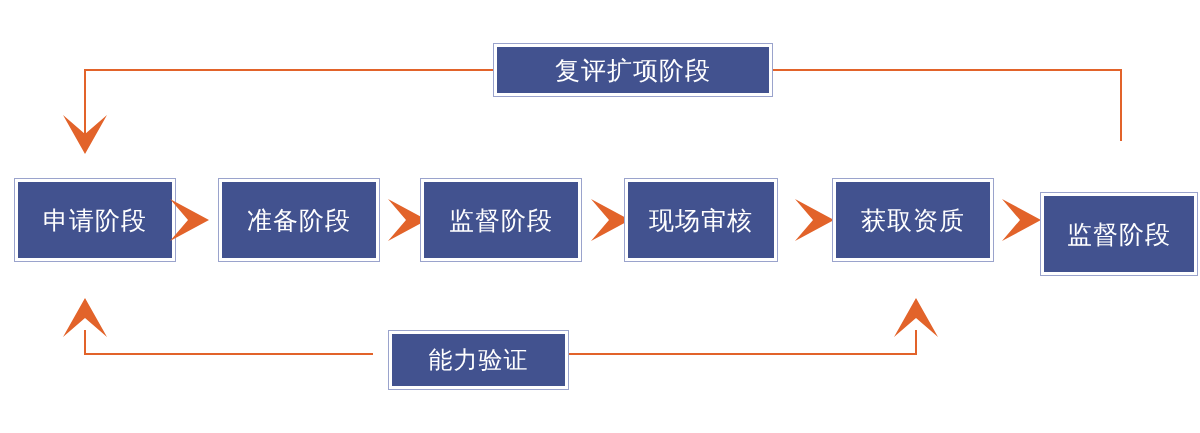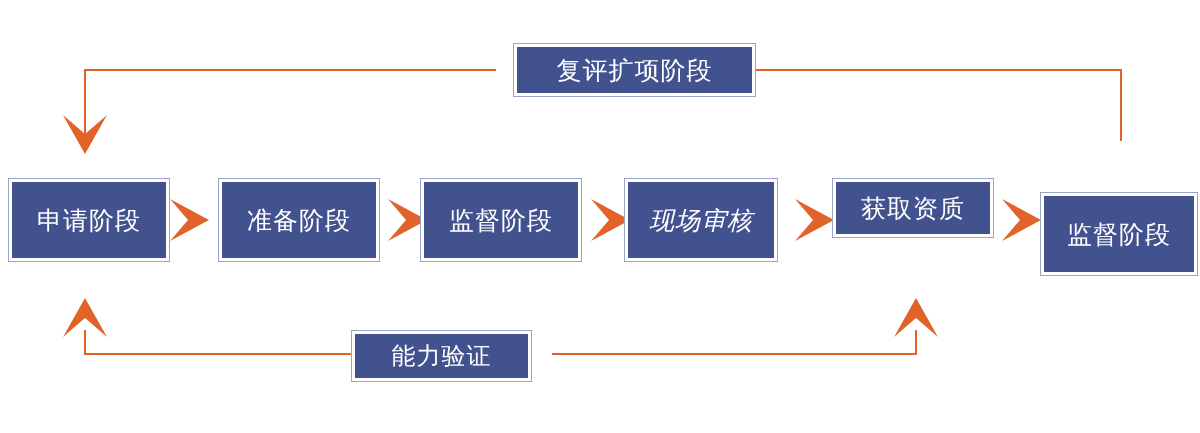--- a/index.html
+++ b/index.html
@@ -82,27 +82,27 @@
   <div class="conn h" style="left:84px; top:69px; width:412px;"></div>
 
   <div class="conn v" style="left:84px; top:69px; height:70px;"></div>
 
   <div class="caret" style="left:62px; top:110px;">
     <svg viewBox="0 0 46 44" preserveAspectRatio="none" aria-hidden="true">
       <path d="M1,5 L23,44 L45,5 L23,24 Z" fill="#e2632a"></path>
     </svg>
   </div>
 
-  <div class="node" style="left:493px; top:43px; width:243px; height:54px;margin-left:20px;">
+  <div class="node" style="left:493px; top:43px; width:280px; height:54px;">
     <div class="fill">
       <span class="label">复评扩项阶段</span>
     </div>
   </div>
 
-  <div class="node" style="left:8px; top:178px; width:162px; height:84px;">
+  <div class="node" style="left:14px; top:178px; width:162px; height:84px;">
     <div class="fill">
       <span class="label">申请阶段</span>
     </div>
   </div>
 
   <div class="chevron" style="left:168px; top:197px;">
     <svg viewBox="0 0 42 46" preserveAspectRatio="none" aria-hidden="true">
       <path d="M2,2 L41,23 L2,44 L20,23 Z" fill="#e2632a"></path>
     </svg>
   </div>
@@ -124,33 +124,33 @@
       <span class="label">监督阶段</span>
     </div>
   </div>
 
   <div class="chevron" style="left:589px; top:197px;">
     <svg viewBox="0 0 42 46" preserveAspectRatio="none" aria-hidden="true">
       <path d="M2,2 L41,23 L2,44 L20,23 Z" fill="#e2632a"></path>
     </svg>
   </div>
 
-  <div class="node" style="left:624px; top:178px; width:154px; height:84px;font-style:italic;">
+  <div class="node" style="left:624px; top:178px; width:154px; height:84px;">
     <div class="fill">
       <span class="label">现场审核</span>
     </div>
   </div>
 
   <div class="chevron" style="left:793px; top:197px;">
     <svg viewBox="0 0 42 46" preserveAspectRatio="none" aria-hidden="true">
       <path d="M2,2 L41,23 L2,44 L20,23 Z" fill="#e2632a"></path>
     </svg>
   </div>
 
-  <div class="node" style="left:832px; top:178px; width:162px; height:60px;">
+  <div class="node" style="left:832px; top:178px; width:162px; height:84px;">
     <div class="fill">
       <span class="label">获取资质</span>
     </div>
   </div>
 
   <div class="chevron" style="left:1000px; top:197px;">
     <svg viewBox="0 0 42 46" preserveAspectRatio="none" aria-hidden="true">
       <path d="M2,2 L41,23 L2,44 L20,23 Z" fill="#e2632a"></path>
     </svg>
   </div>
@@ -174,19 +174,19 @@
       <path d="M23,0 L45,39 L23,20 L1,39 Z" fill="#e2632a"></path>
     </svg>
   </div>
 
   <div class="caret" style="left:893px; top:298px;">
     <svg viewBox="0 0 46 44" preserveAspectRatio="none" aria-hidden="true">
       <path d="M23,0 L45,39 L23,20 L1,39 Z" fill="#e2632a"></path>
     </svg>
   </div>
 
-  <div class="node small" style="left:351px; top:330px; width:181px; height:52px;align-items:center;">
+  <div class="node small" style="left:388px; top:330px; width:181px; height:60px;align-items:center;">
     <div class="fill">
       <span class="label">能力验证</span>
     </div>
   </div>
 
 </div>
 
 </body></html>

